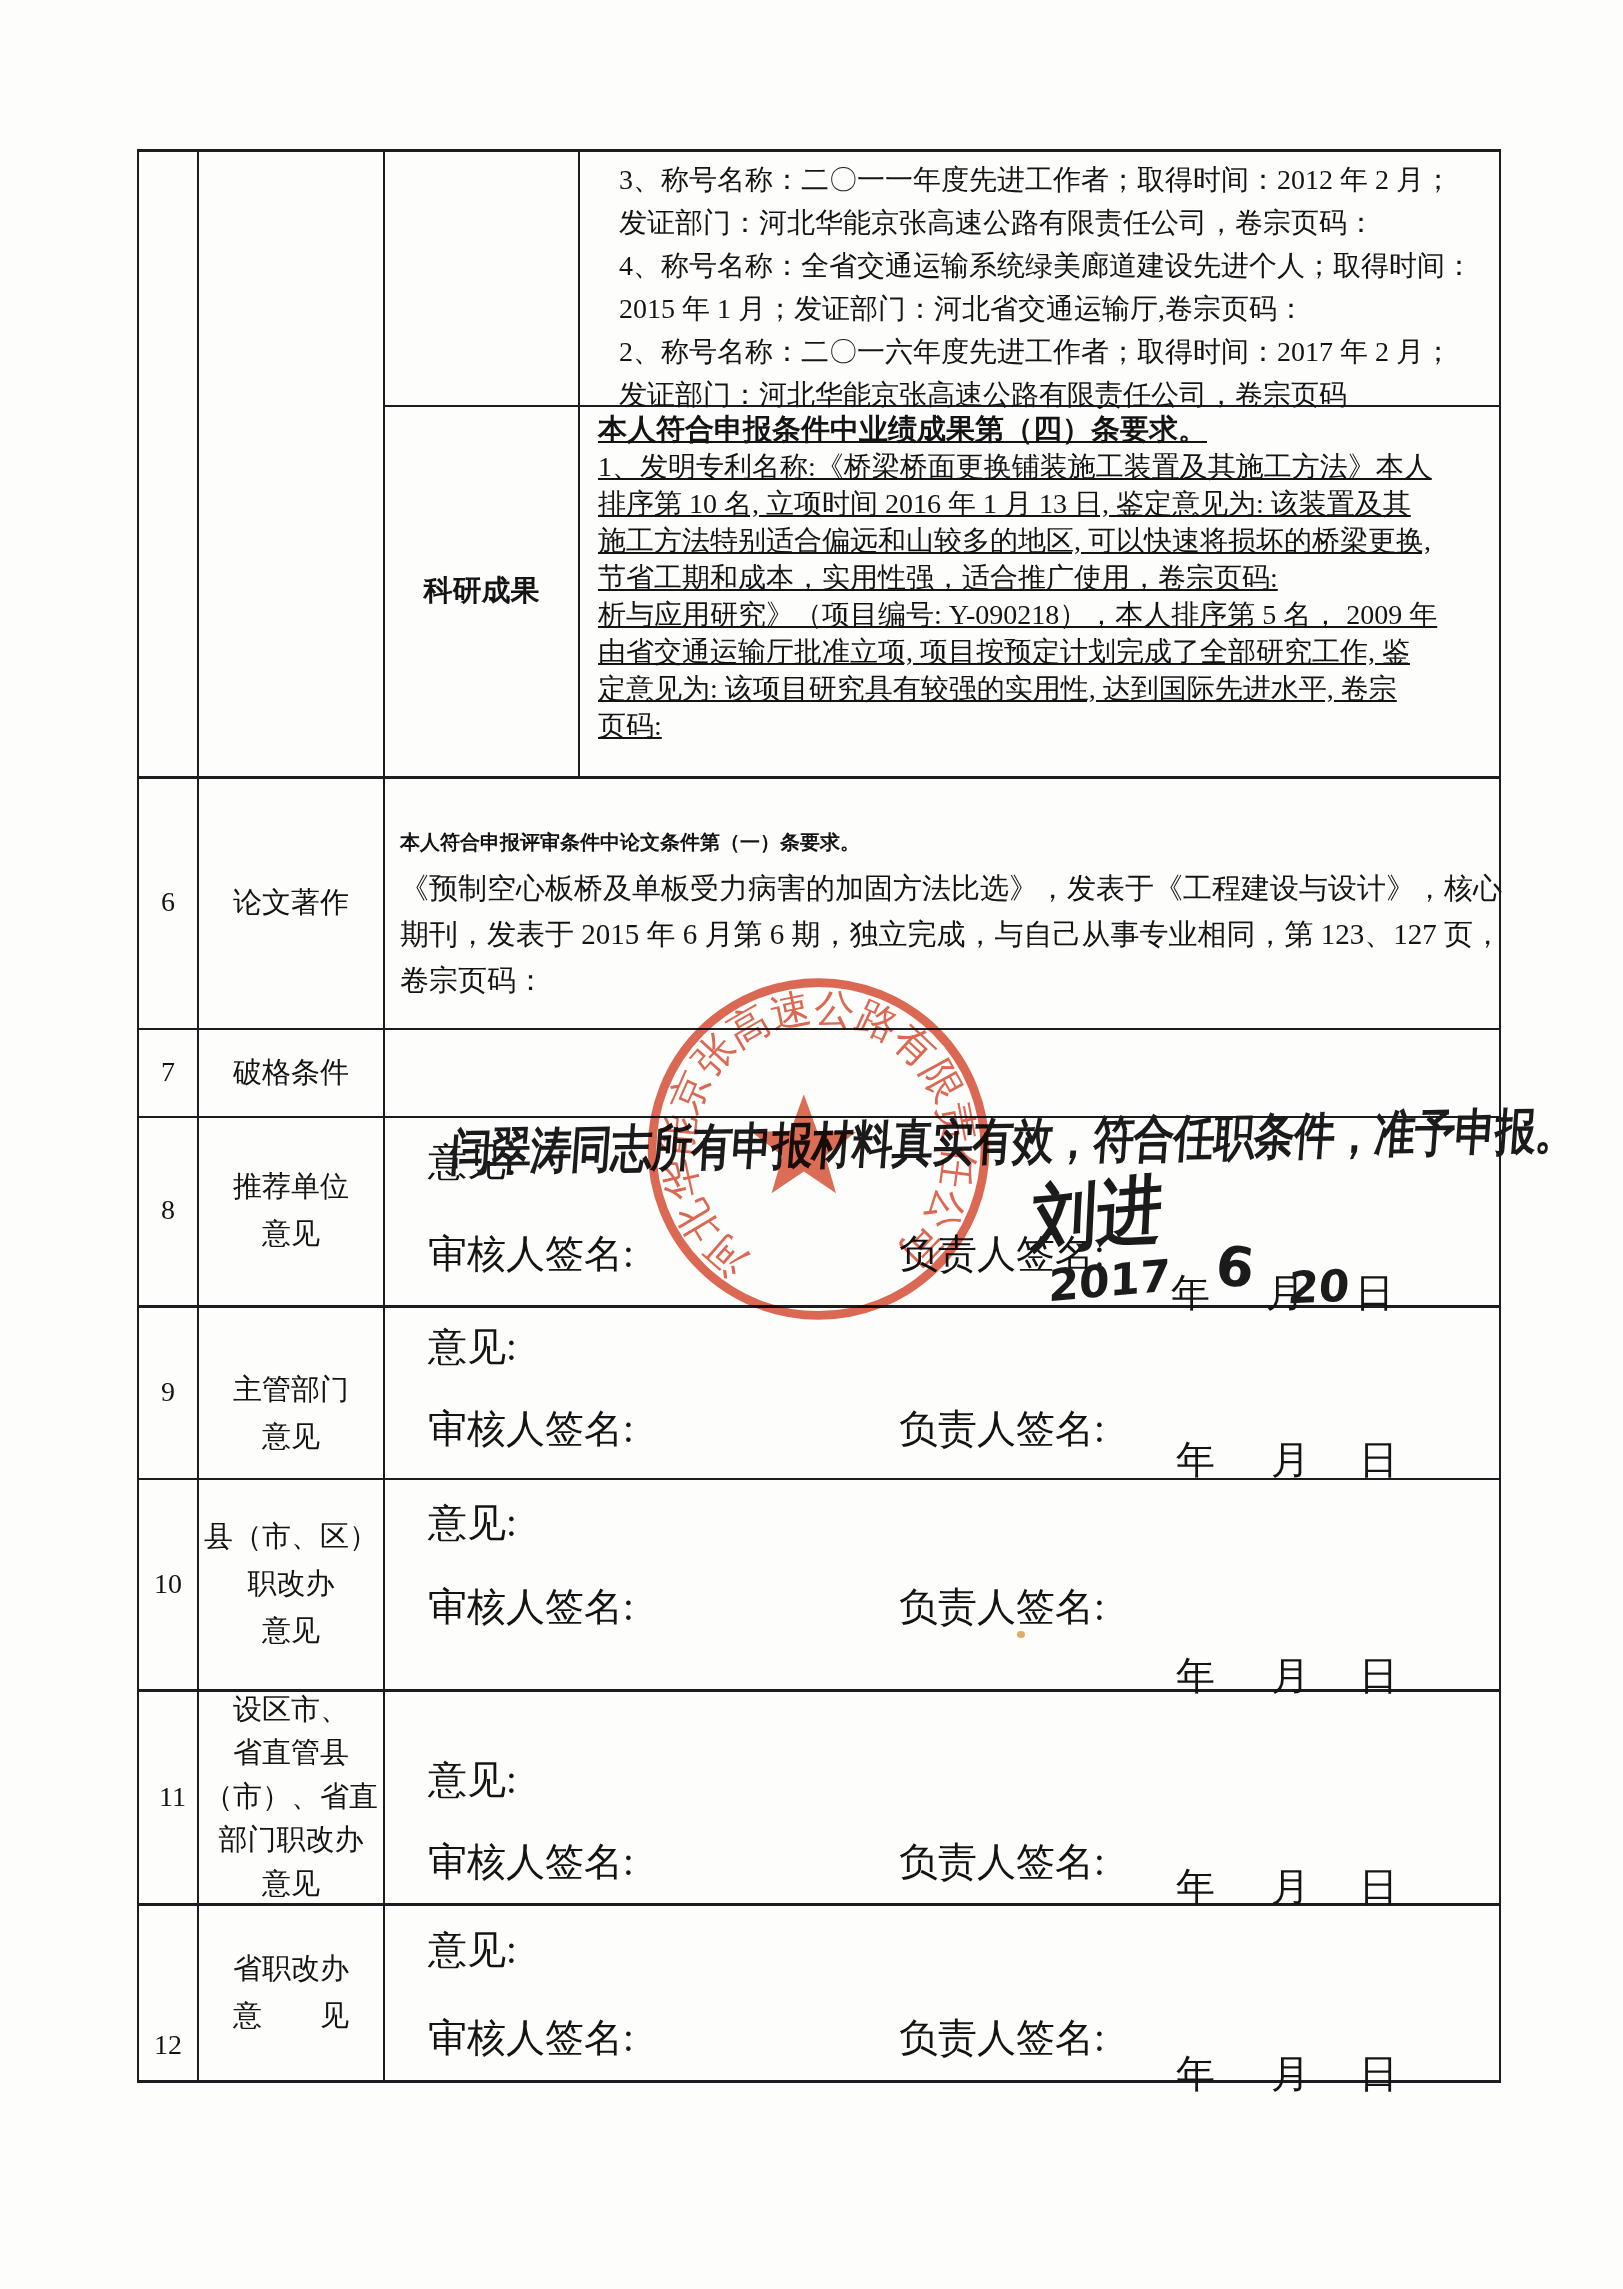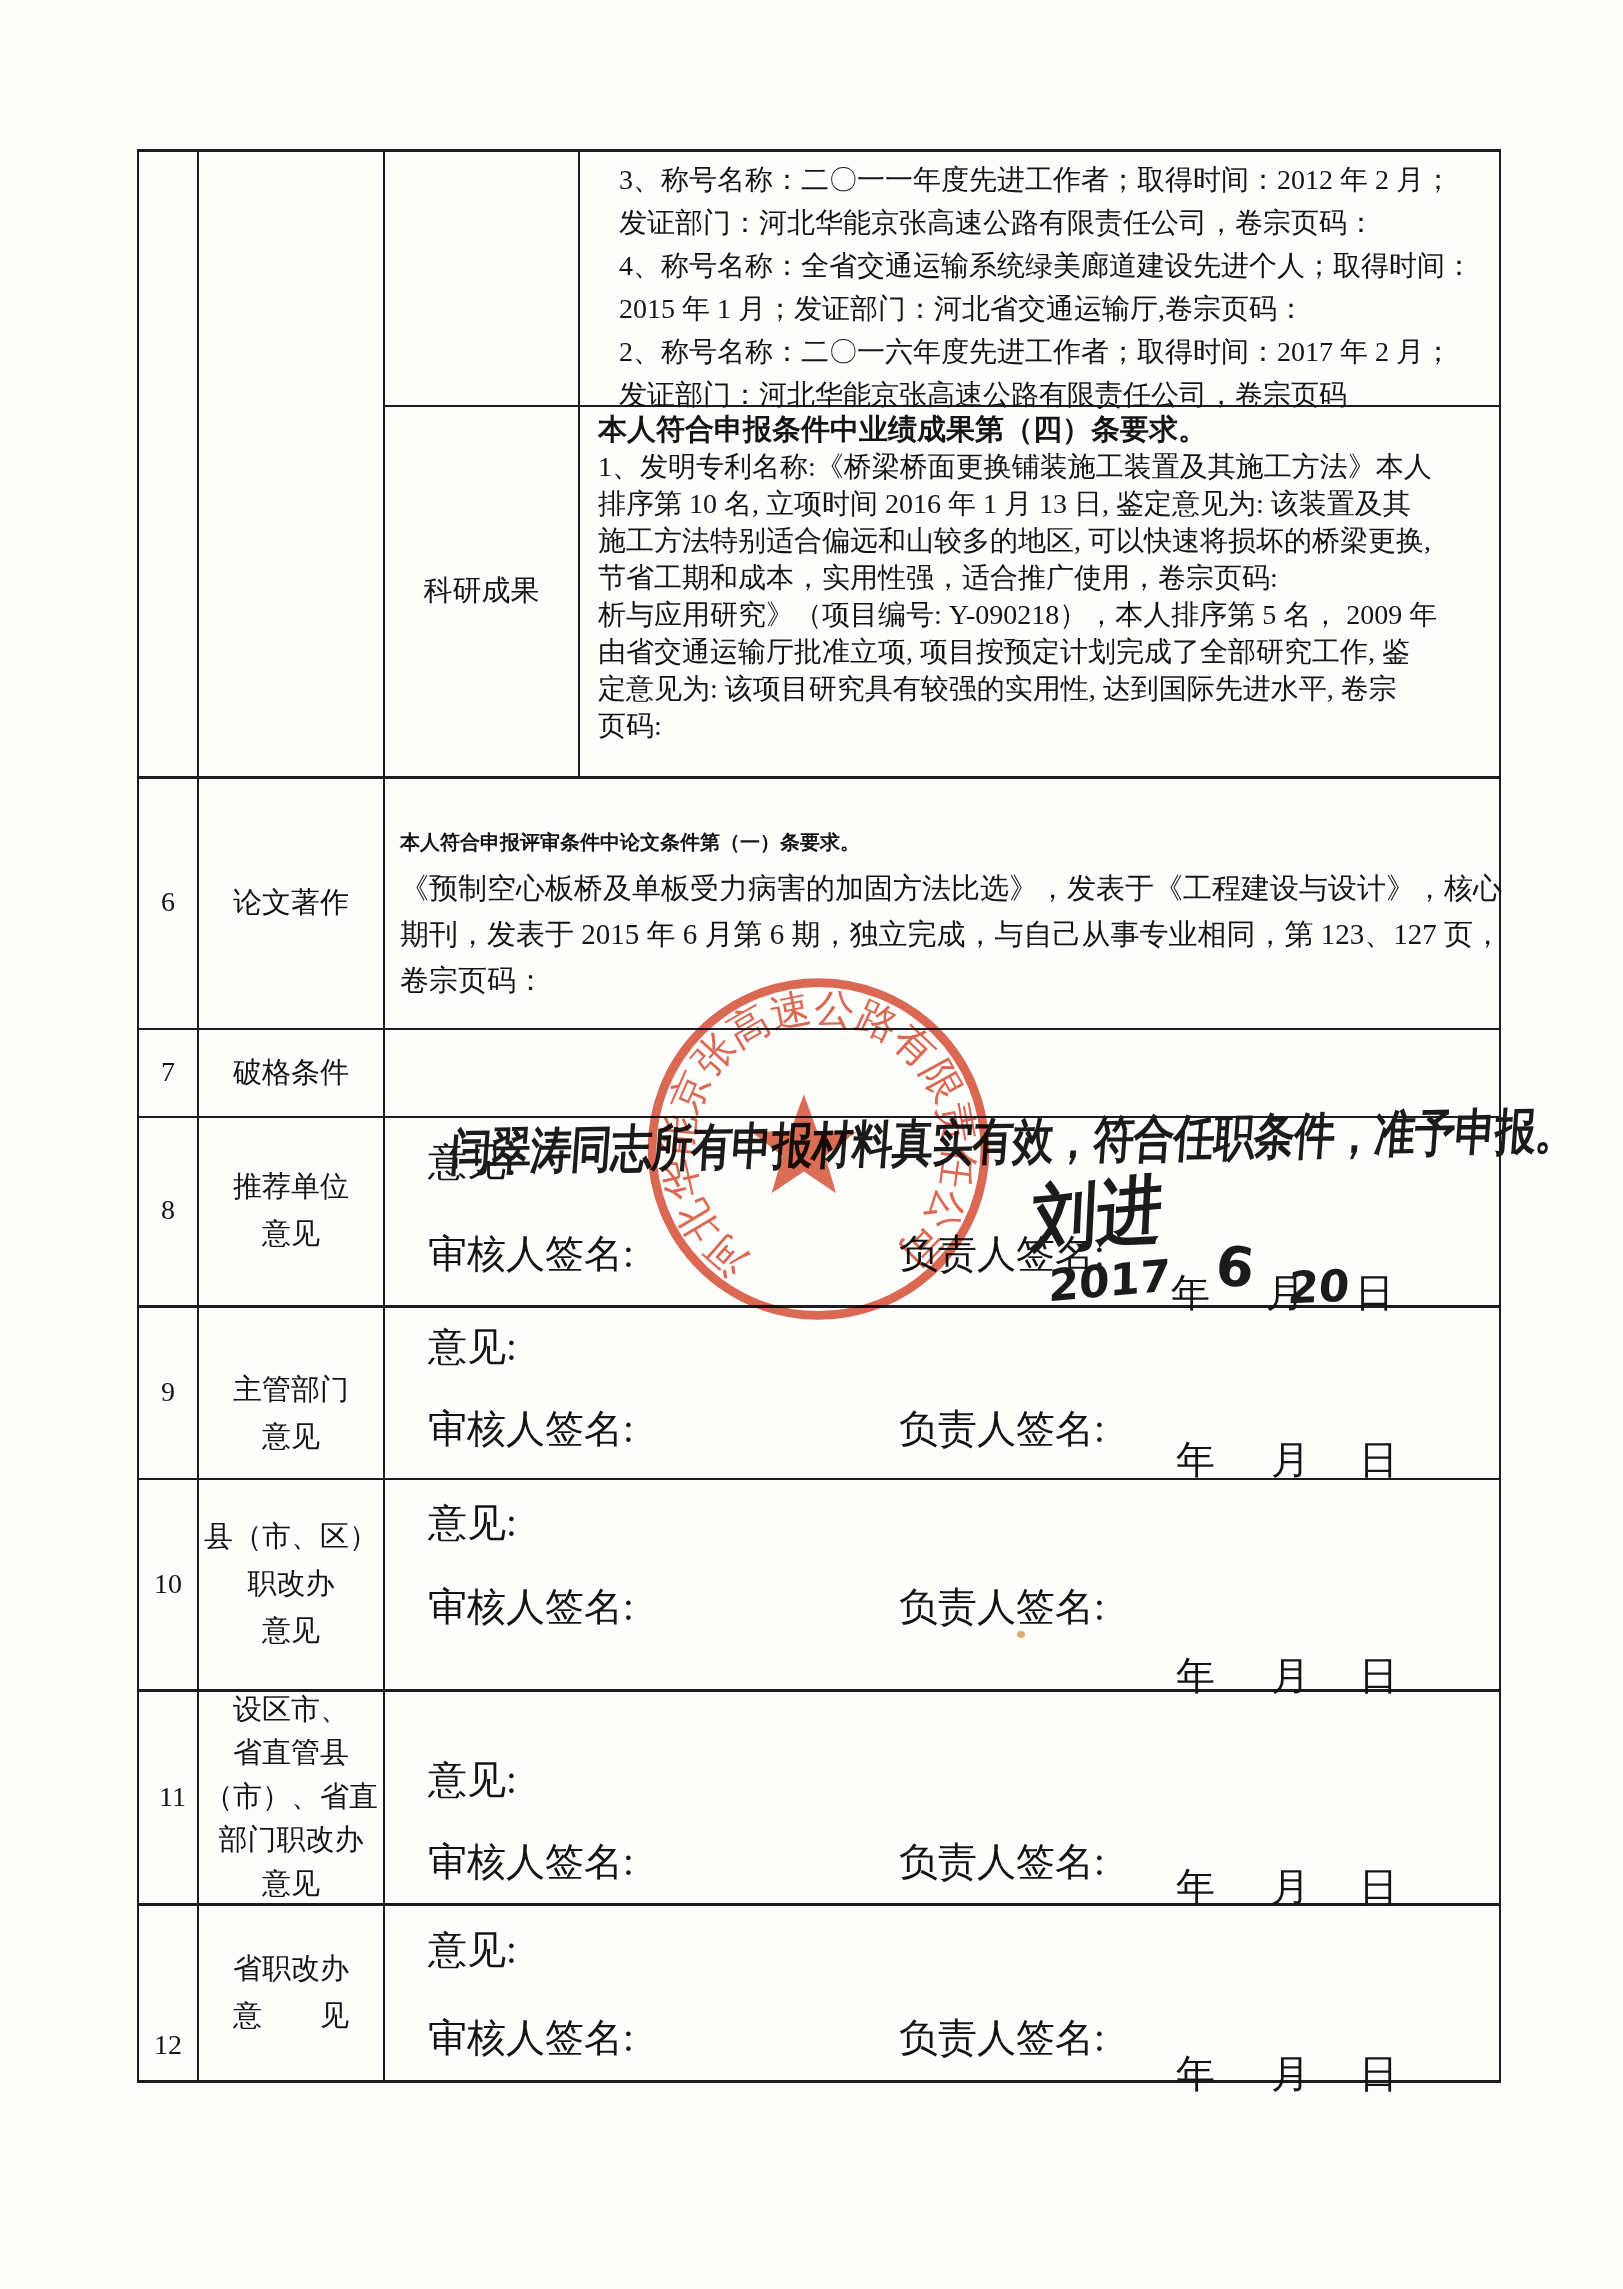--- a/index.html
+++ b/index.html
@@ -46,24 +46,24 @@
 
   <div class="blk honors" style="left:599px;top:158px;width:897px;margin-left:20px;">
     <div>3、称号名称：二〇一一年度先进工作者；取得时间：2012 年 2 月；</div>
     <div>发证部门：河北华能京张高速公路有限责任公司，卷宗页码：</div>
     <div>4、称号名称：全省交通运输系统绿美廊道建设先进个人；取得时间：</div>
     <div>2015 年 1 月；发证部门：河北省交通运输厅,卷宗页码：</div>
     <div>2、称号名称：二〇一六年度先进工作者；取得时间：2017 年 2 月；</div>
     <div>发证部门：河北华能京张高速公路有限责任公司，卷宗页码</div>
   </div>
 
-  <div class="cellflex" style="left:385px;top:405px;width:193px;height:371px;">
+  <div class="cellflex" style="left:385px;top:405px;width:193px;height:371px;font-weight:bold;">
     <div>科研成果</div>
   </div>
-  <div class="blk research" style="left:598px;top:411px;width:898px;">
+  <div class="blk research" style="left:598px;top:411px;width:898px;text-decoration:underline;">
     <div class="bold" style="font-size:29px;">本人符合申报条件中业绩成果第（四）条要求。</div>
     <div>1、发明专利名称:《桥梁桥面更换铺装施工装置及其施工方法》本人</div>
     <div>排序第 10 名, 立项时间 2016 年 1 月 13 日, 鉴定意见为: 该装置及其</div>
     <div>施工方法特别适合偏远和山较多的地区, 可以快速将损坏的桥梁更换,</div>
     <div>节省工期和成本，实用性强，适合推广使用，卷宗页码:</div>
     <div>析与应用研究》（项目编号: Y-090218），本人排序第 5 名， 2009 年</div>
     <div>由省交通运输厅批准立项, 项目按预定计划完成了全部研究工作, 鉴</div>
     <div>定意见为: 该项目研究具有较强的实用性, 达到国际先进水平, 卷宗</div>
     <div>页码:</div>
   </div>

